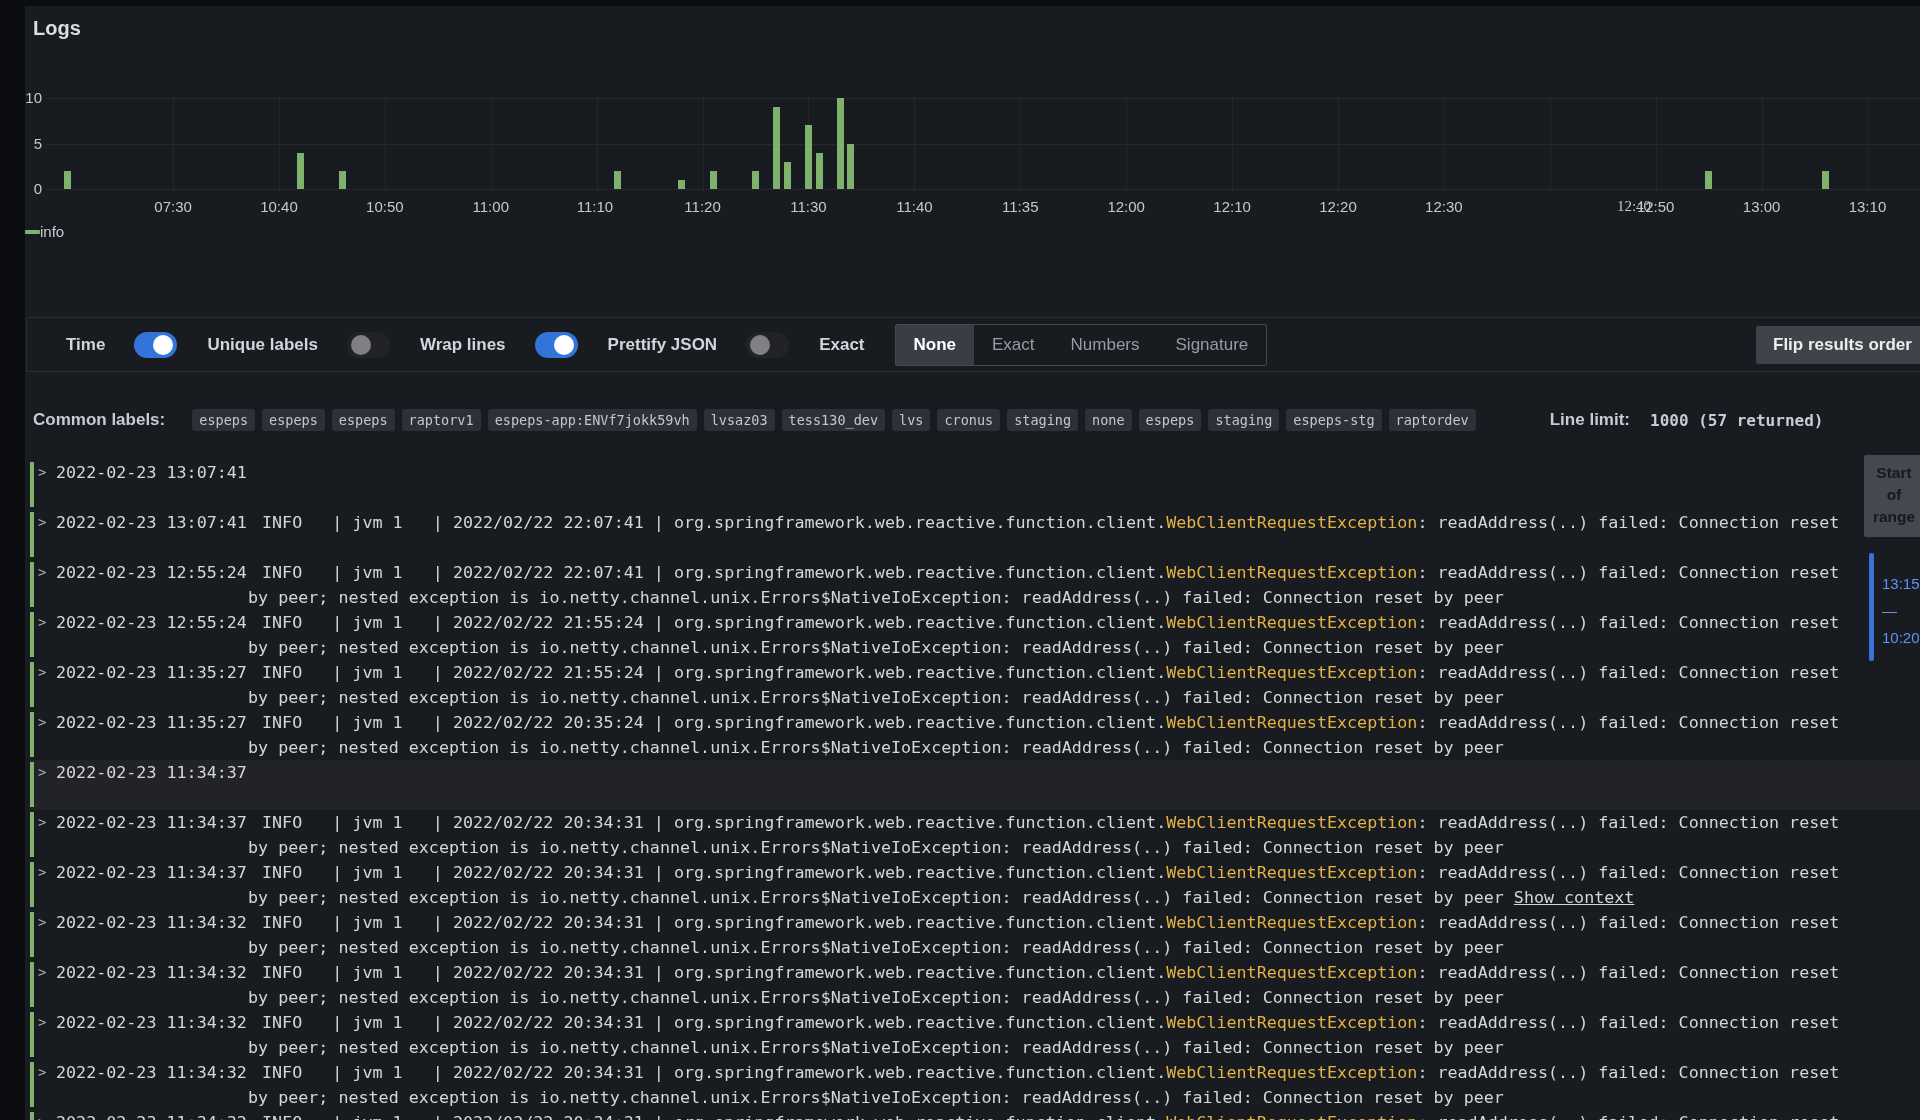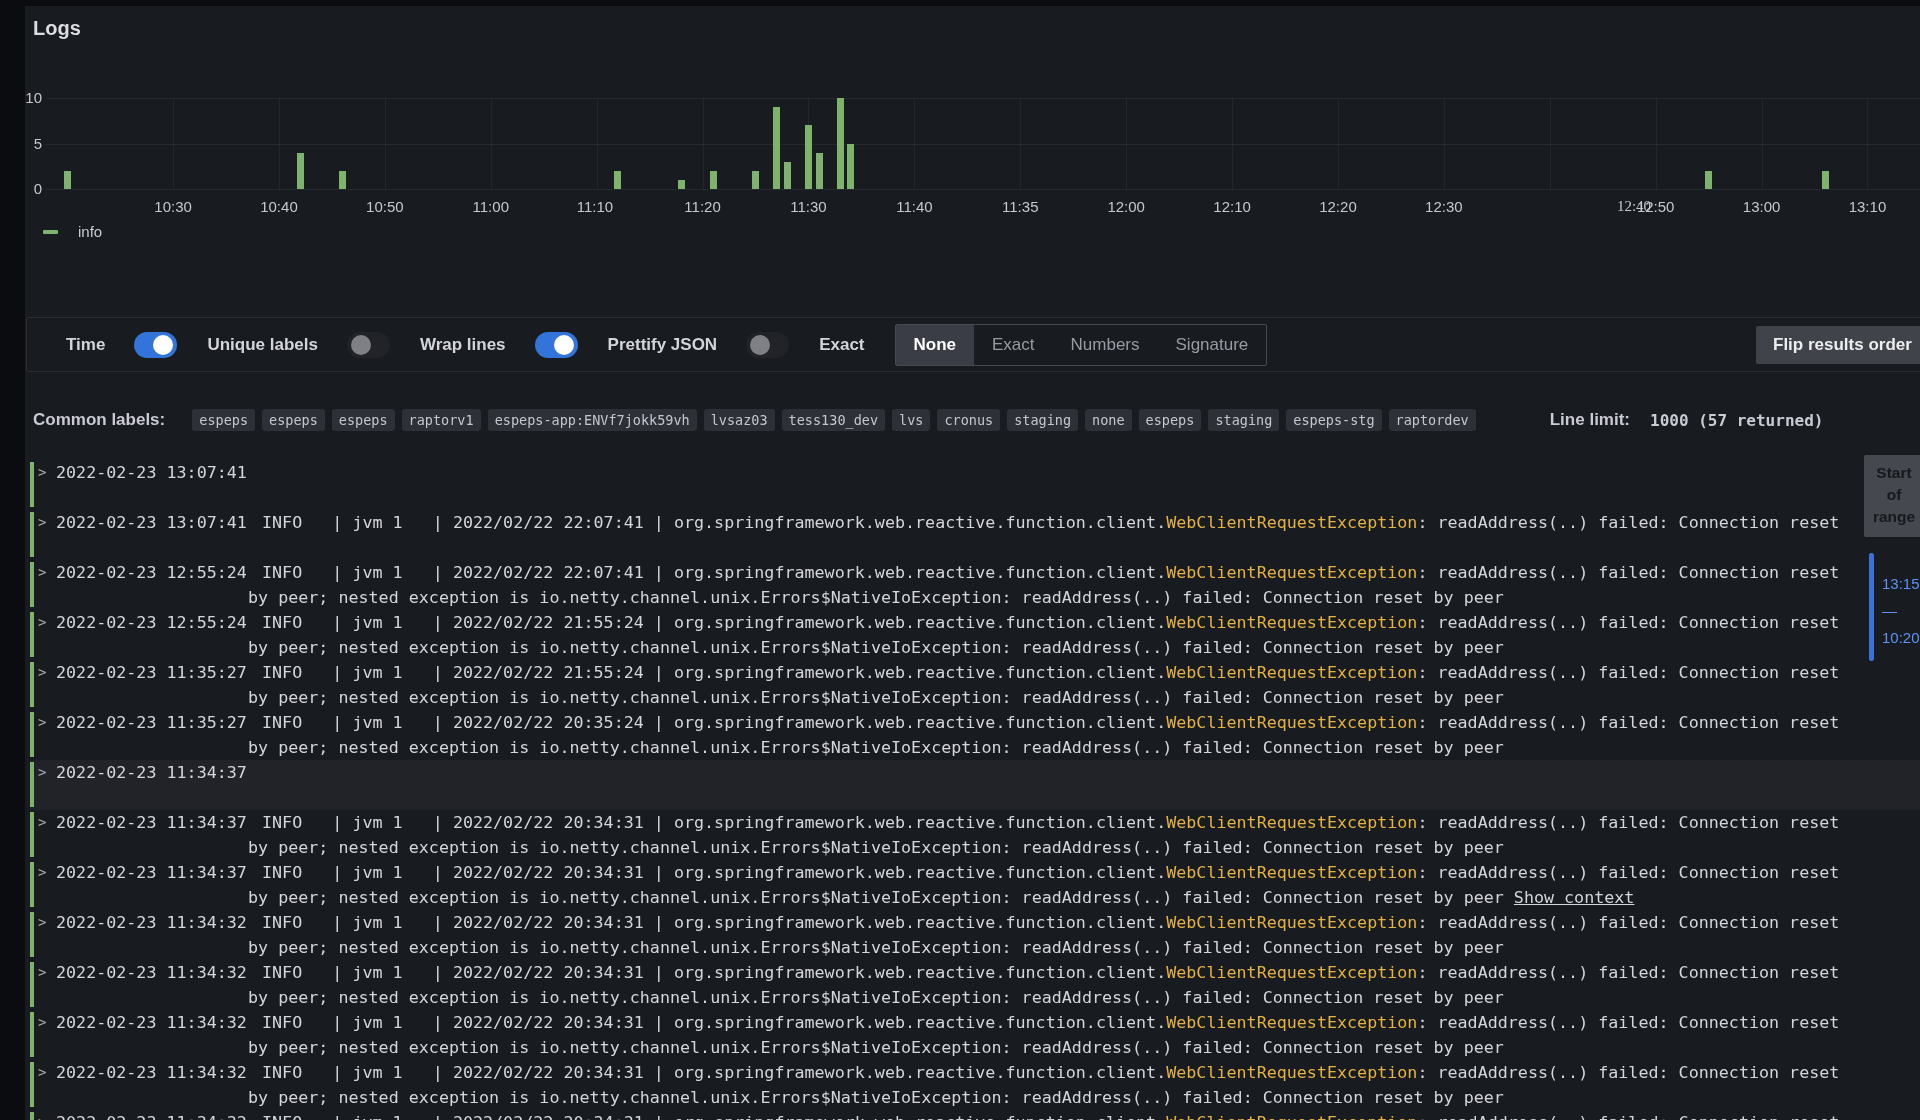--- a/index.html
+++ b/index.html
@@ -11,21 +11,21 @@
   .notice { position:absolute; left:8px; top:48px; font-size:16px; color:#b6b7c0; }
 
   
   .chart { position:absolute; left:0; top:84px; width:1895px; height:134px; }
   .hgrid { position:absolute; left:21px; right:0; height:1px; background:rgba(204,204,220,0.08); }
   .vgrid { position:absolute; top:8px; height:92px; width:1px; background:rgba(204,204,220,0.06); }
   .ylab  { position:absolute; left:0; width:17px; text-align:right; font-size:15px; color:#c7c8cf; }
   .xlab  { position:absolute; top:108px; width:70px; margin-left:-35px; text-align:center; font-size:15px; color:#c7c8cf; }
   .bar   { position:absolute; width:7px; }
 
-  .legend { position:absolute; left:18px; top:217px; display:flex; align-items:center; gap:20px; cursor:pointer; }
+  .legend { position:absolute; left:0; top:217px; display:flex; align-items:center; gap:0; cursor:pointer; }
   .legend-dash { width:15px; height:4px; border-radius:1px; }
   .legend-label { font-size:15px; color:#c9cad3; }
 
   
   .controls { position:absolute; left:1px; top:311px; width:1901px; height:55px;
               border:1px solid #2b2d33; border-radius:2px;
               display:flex; align-items:center; padding-left:39px; gap:30px; }
   .toggle-item { display:flex; align-items:center; gap:29px; cursor:pointer; }
   .toggle-label { font-size:17px; font-weight:600; color:#d4d5dc; white-space:nowrap; }
   .switch { position:relative; width:43px; height:26px; border-radius:13px; background:#222329; }
@@ -78,21 +78,21 @@
   <div class="panel-title">Logs</div>
 
   <div class="chart" id="chart">
       <div class="hgrid" style="top: 99px;"></div>
       <div class="ylab" style="top: 90px;">0</div>
       <div class="hgrid" style="top: 53.5px;"></div>
       <div class="ylab" style="top: 44.5px;">5</div>
       <div class="hgrid" style="top: 8px;"></div>
       <div class="ylab" style="top: -1px;">10</div>
       <div class="vgrid" style="left: 148.08px;"></div>
-      <div class="xlab" style="left: 148.08px;">10:30</div>
+      <div class="xlab" style="left: 148.08px;">07:30</div>
       <div class="vgrid" style="left: 253.98px;"></div>
       <div class="xlab" style="left: 253.98px;">10:40</div>
       <div class="vgrid" style="left: 359.88px;"></div>
       <div class="xlab" style="left: 359.88px;">10:50</div>
       <div class="vgrid" style="left: 465.78px;"></div>
       <div class="xlab" style="left: 465.78px;">11:00</div>
       <div class="vgrid" style="left: 571.68px;"></div>
       <div class="xlab" style="left: 570px;">11:10</div>
       <div class="vgrid" style="left: 677.58px;"></div>
       <div class="xlab" style="left: 677.58px;">11:20</div>

